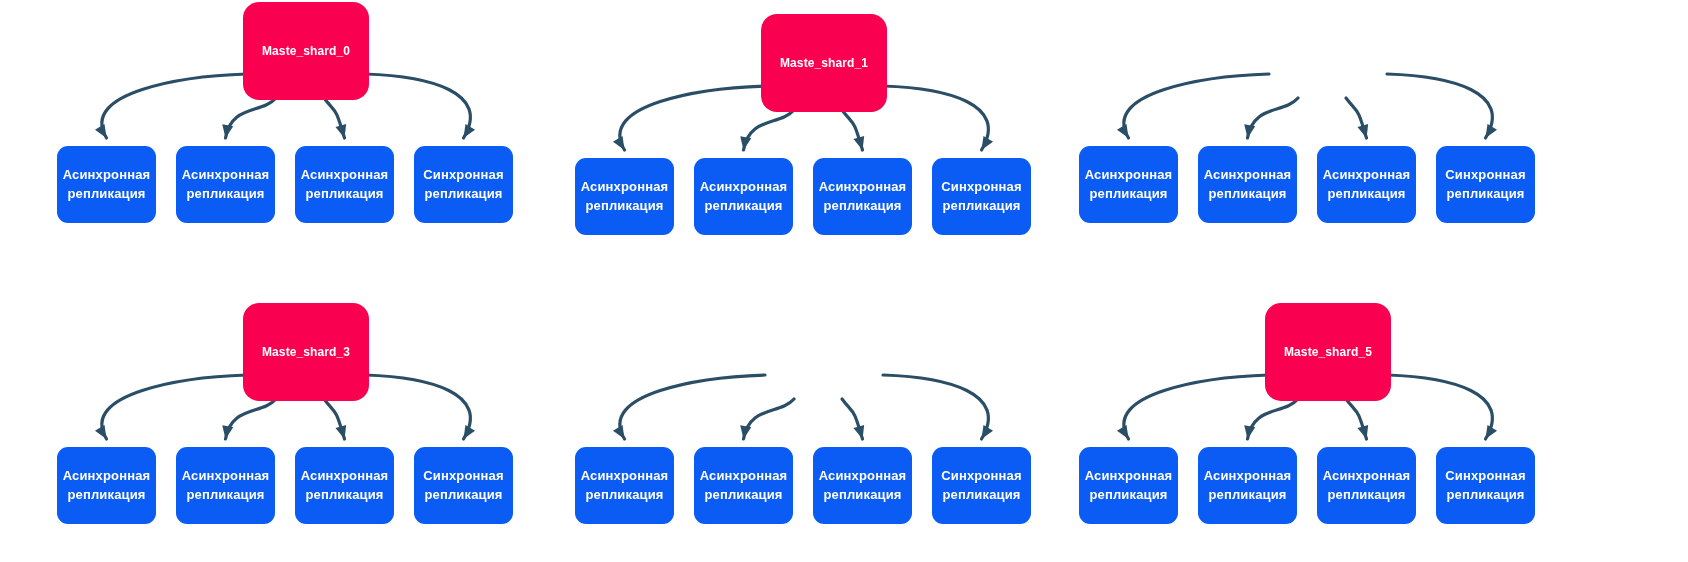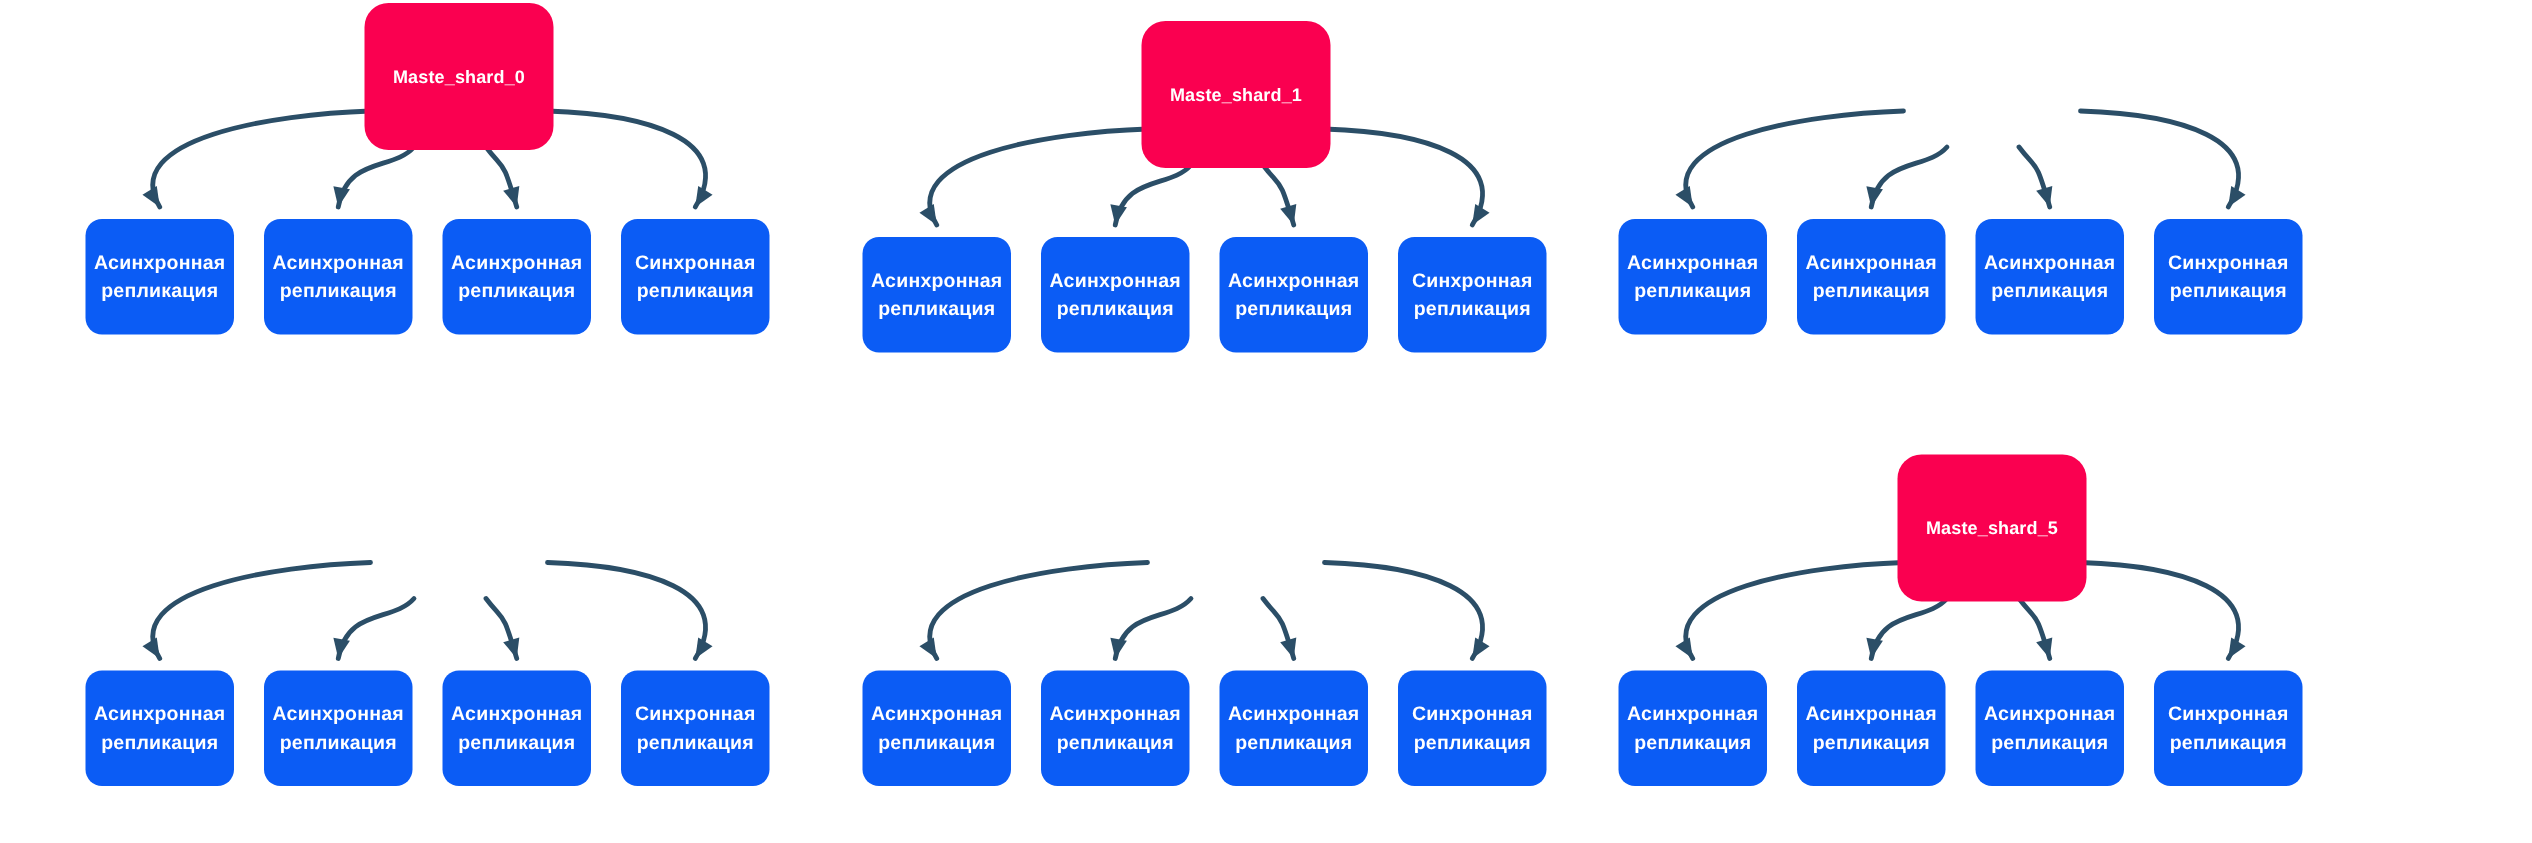--- a/index.html
+++ b/index.html
@@ -193,20 +193,23 @@
       <svg class="edges" viewBox="0 0 520 240">
         <path class="edge-path" d="M 190 74 C 126 76 21.5 92 49.5 138"></path>
         <polygon class="edge-head" points="49.5,138 37.957177778914456,129.80712167962847 47.524201601796165,123.98371587439613"></polygon>
         <path class="edge-path" d="M 219 98 C 205 114 174.5 104 168.5 138"></path>
         <polygon class="edge-head" points="168.5,138 165.24442141143717,124.22461586547615 176.27399727019807,126.17101160525749"></polygon>
         <path class="edge-path" d="M 267 98 C 279 114 277.5 104 287.5 138"></path>
         <polygon class="edge-head" points="287.5,138 278.45939097931074,127.10837989392616 289.20428459690896,123.9481170652208"></polygon>
         <path class="edge-path" d="M 308 74 C 372 76 434.5 92 406.5 138"></path>
         <polygon class="edge-head" points="406.5,138 408.4757983982038,123.98371587439613 418.04282222108554,129.80712167962847"></polygon>
       </svg>
+      <div class="master-node">
+        <span class="master-label">Maste_shard_3</span>
+      </div>
       <div class="replica-node r0">
         <span class="replica-line">Асинхронная</span>
         <span class="replica-line">репликация</span>
       </div>
       <div class="replica-node r1">
         <span class="replica-line">Асинхронная</span>
         <span class="replica-line">репликация</span>
       </div>
       <div class="replica-node r2">
         <span class="replica-line">Асинхронная</span>

